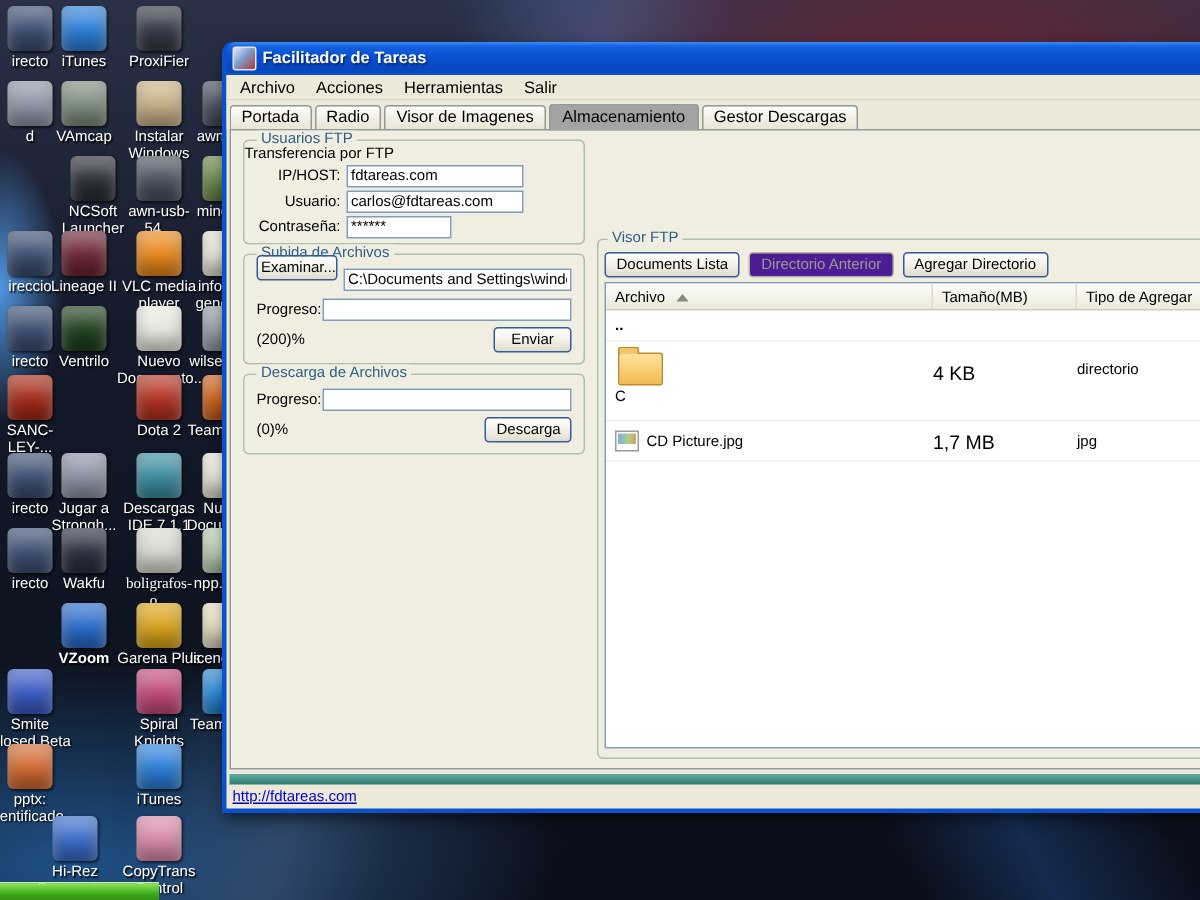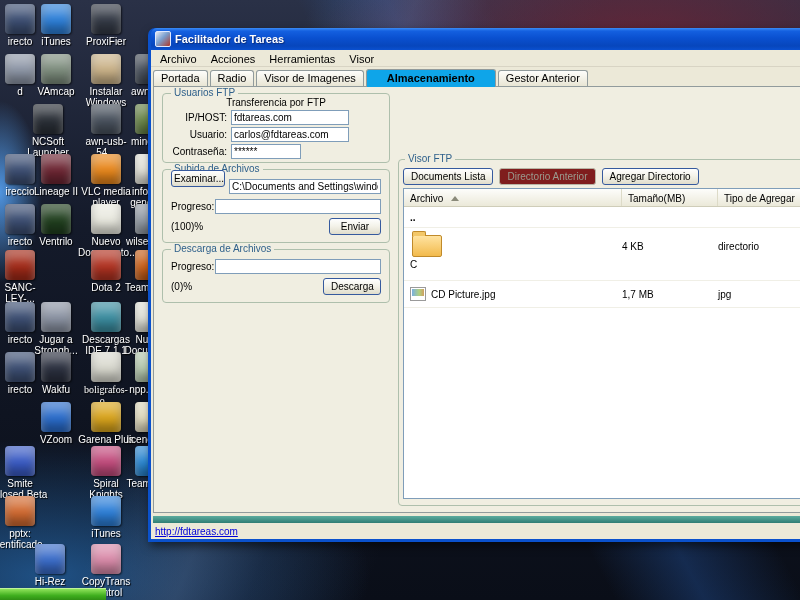--- a/index.html
+++ b/index.html
@@ -35,47 +35,47 @@
     background:linear-gradient(135deg,#e8e8f0 0%,#7aa0d0 45%,#b03828 100%);border:1px solid #dfe8ff;}
   .title{flex:1;color:#fff;font-size:11px;font-weight:bold;text-shadow:1px 1px 1px #0a2c7a;white-space:nowrap;overflow:hidden;}
   .win-body{background:#ece9d8;height:calc(100% - 22px);display:flex;flex-direction:column;}
   
   .menubar{height:15px;display:flex;align-items:center;padding:1px 2px 0;border-bottom:1px solid #d8d4c4;background:#ece9d8;}
   .menu-item{font-size:11px;padding:0 7px;color:#000;}
   
   .tabstrip{height:18px;display:flex;align-items:flex-end;padding:1px 2px 0;background:#ece9d8;position:relative;z-index:2;}
   .tab{font-size:11px;padding:1px 7px 2px;border:1px solid #919b9c;border-bottom:none;border-radius:3px 3px 0 0;
     background:linear-gradient(#fdfdfa,#e8e5d4);margin-right:2px;color:#000;}
-  .tab.active{background:#0ea5e9;padding:2px 20px 3px;position:relative;top:1px;font-weight:bold;}
+  .tab.active{background:#a3a3a3;padding:2px 8px 3px;position:relative;top:1px;font-weight:normal;}
   
   .pane{flex:1;margin:0 2px;border:1px solid #919b9c;background:#f0eee1;position:relative;z-index:1;}
   .gb{position:absolute;border:1px solid #aebfac;border-radius:4px;}
   .gb .cap{position:absolute;top:-7px;left:8px;background:#f0eee1;padding:0 3px;font-size:10px;color:#2d5f8a;white-space:nowrap;}
   .flabel{font-size:10px;color:#000;}
   .xpinput{border:1px solid #7f9db9;height:15px;font:10px "Liberation Sans",sans-serif;padding:0 2px;background:#fff;box-sizing:border-box;position:absolute;}
   .xpbtn{font:10px "Liberation Sans",sans-serif;border:1px solid #365a9e;border-radius:3px;
     background:linear-gradient(#fefefe,#f4f3ea 45%,#e0ddcc);padding:2px 7px;color:#000;height:17px;box-sizing:border-box;white-space:nowrap;}
-  .xpbtn.disabled{color:#9a9a8e;border-color:#b8b5a5;background:#7f1d1d;}
+  .xpbtn.disabled{color:#9a9a8e;border-color:#b8b5a5;background:#4c1d95;}
   .abs{position:absolute;}
   
   .cb-row{position:absolute;left:60px;display:flex;align-items:center;gap:5px;}
   .cb{width:12px;height:12px;border:1px solid #1c5180;background:#fff;display:inline-block;position:relative;flex:none;box-sizing:border-box;}
   .cb.checked::after{content:"";position:absolute;left:2px;top:2px;width:6px;height:3px;
     border-left:2px solid #21a121;border-bottom:2px solid #21a121;transform:rotate(-50deg);}
   .cb-label{font-size:10px;}
   
   .lv{position:absolute;left:4px;right:4px;top:28px;bottom:6px;border:1px solid #7f9db9;background:#fff;display:flex;flex-direction:column;overflow:hidden;}
   .lv-header{height:17px;display:flex;flex:none;background:linear-gradient(#fdfdfb,#ebe9d9);border-bottom:1px solid #cfcdb9;}
   .lv-h{font-size:10px;padding:2px 0 0 6px;border-right:1px solid #dddbc8;box-sizing:border-box;display:flex;align-items:center;color:#000;}
   .lv-h.name{width:218px;} .lv-h.size{width:96px;} .lv-h.type{flex:1;border-right:none;}
   .sort-asc{width:0;height:0;border-left:4px solid transparent;border-right:4px solid transparent;border-bottom:5px solid #8a8a7a;margin-left:8px;display:inline-block;}
   .lv-body{flex:1;position:relative;overflow:hidden;}
   .lv-row{display:flex;border-bottom:1px solid #f0efe6;}
   .lv-row .lv-name{width:218px;box-sizing:border-box;padding-left:6px;font-size:10px;color:#000;}
-  .lv-row .lv-size{width:96px;font-size:10px;} .lv-row .lv-type{flex:1;font-size:10px;}
+  .lv-row .lv-size{width:96px;font-size:13px;} .lv-row .lv-type{flex:1;font-size:10px;}
   .lv-row.up{height:20px;align-items:center;font-weight:bold;}
   .lv-row.folder{height:52px;}
   .lv-row.folder .lv-size,.lv-row.folder .lv-type{padding-top:13px;}
   .lv-row.jpg{height:26px;align-items:center;}
   .icon-folder{display:block;width:30px;height:22px;background:linear-gradient(#ffe3a0,#f2ba4c);border:1px solid #c08a2a;border-radius:2px;position:relative;margin:7px 0 2px 2px;box-sizing:border-box;}
   .icon-folder::before{content:"";position:absolute;top:-5px;left:-1px;width:12px;height:4px;background:#f3c768;border:1px solid #c08a2a;border-bottom:none;border-radius:2px 2px 0 0;}
   .nm{font-size:10px;}
   .icon-jpg{display:inline-block;width:16px;height:14px;background:#fff;border:1px solid #9a9a9a;position:relative;vertical-align:middle;margin-right:5px;box-sizing:border-box;flex:none;}
   .icon-jpg::after{content:"";position:absolute;left:1px;top:1px;right:1px;height:7px;background:linear-gradient(90deg,#7ab0e0,#b0d080 60%,#d0a060);}
   
@@ -108,21 +108,21 @@
       <div class="lbl">VAmcap</div>
     </div>
     <div class="dicon" style="left: 78px; top: 54px;">
       <div class="ico" style="background: rgb(201, 177, 135);"></div>
       <div class="lbl">Instalar Windows</div>
     </div>
     <div class="dicon" style="left: 122px; top: 54px;">
       <div class="ico" style="background: rgb(73, 82, 94);"></div>
       <div class="lbl">awn-usb</div>
     </div>
-    <div class="dicon" style="left: 20px; top: 104px;">
+    <div class="dicon" style="left: 34px; top: 104px;">
       <div class="ico" style="background: rgb(43, 48, 56);"></div>
       <div class="lbl">NCSoft Launcher</div>
     </div>
     <div class="dicon" style="left: 78px; top: 104px;">
       <div class="ico" style="background: rgb(73, 82, 94);"></div>
       <div class="lbl">awn-usb-54...</div>
     </div>
     <div class="dicon" style="left: 122px; top: 104px;">
       <div class="ico" style="background: rgb(109, 138, 75);"></div>
       <div class="lbl">minecr...</div>
@@ -196,21 +196,21 @@
       <div class="lbl">Wakfu</div>
     </div>
     <div class="dicon" style="left: 78px; top: 352px; font-family: Liberation Serif, serif;">
       <div class="ico" style="background: rgb(217, 217, 207);"></div>
       <div class="lbl">boligrafos-o...</div>
     </div>
     <div class="dicon" style="left: 122px; top: 352px;">
       <div class="ico" style="background: rgb(188, 208, 180);"></div>
       <div class="lbl">npp.6.1...</div>
     </div>
-    <div class="dicon" style="left: 28px; top: 402px;">
+    <div class="dicon" style="left: 28px; top: 402px; font-weight: bold;">
       <div class="ico" style="background: rgb(42, 108, 203);"></div>
       <div class="lbl">VZoom</div>
     </div>
     <div class="dicon" style="left: 78px; top: 402px;">
       <div class="ico" style="background: rgb(217, 164, 28);"></div>
       <div class="lbl">Garena Plus</div>
     </div>
     <div class="dicon" style="left: 122px; top: 402px;">
       <div class="ico" style="background: rgb(233, 226, 196);"></div>
       <div class="lbl">licencias...</div>
@@ -249,49 +249,49 @@
   <div class="titlebar">
     <span class="app-ico"></span>
     <span class="title">Facilitador de Tareas</span>
 
   </div>
   <div class="win-body">
     <div class="menubar" id="menubar">
         <span class="menu-item">Archivo</span>
         <span class="menu-item">Acciones</span>
         <span class="menu-item">Herramientas</span>
-        <span class="menu-item">Visor</span>
+        <span class="menu-item">Salir</span>
       </div>
     <div class="tabstrip" id="tabstrip">
         <span class="tab">Portada</span>
         <span class="tab">Radio</span>
         <span class="tab">Visor de Imagenes</span>
         <span class="tab active">Almacenamiento</span>
-        <span class="tab">Gestor Anterior</span>
+        <span class="tab">Gestor Descargas</span>
       </div>
     <div class="pane">
 
       <div class="gb" id="gb-usuarios" style="left:8px;top:6px;width:226px;height:68px;">
         <span class="cap">Usuarios FTP</span>
-        <div class="abs flabel" style="left:0;top:3px;width:100%;text-align:center;">Transferencia por FTP</div>
+        <div class="abs flabel" style="left:0;top:3px;width:100%;text-align:left;">Transferencia por FTP</div>
         <div class="abs flabel" style="left:4px;top:18px;width:60px;text-align:right;">IP/HOST:</div>
         <input class="xpinput" style="left: 68px; top: 16px; width: 118px;" value="fdtareas.com">
         <div class="abs flabel" style="left:4px;top:35px;width:60px;text-align:right;">Usuario:</div>
         <input class="xpinput" style="left: 68px; top: 33px; width: 118px;" value="carlos@fdtareas.com">
         <div class="abs flabel" style="left:4px;top:52px;width:60px;text-align:right;">Contraseña:</div>
         <input class="xpinput" style="left: 68px; top: 50px; width: 70px;" value="******">
       </div>
 
       <div class="gb" id="gb-subida" style="left:8px;top:82px;width:226px;height:72px;">
         <span class="cap">Subida de Archivos</span>
         <button class="xpbtn abs" style="left:8px;top:0;width:54px;padding:2px 2px;">Examinar...</button>
         <input class="xpinput" style="left: 66px; top: 9px; width: 152px;" value="C:\Documents and Settings\windows\Mis docum">
         <div class="abs flabel" style="left:8px;top:31px;">Progreso:</div>
         <input class="xpinput" style="left: 52px; top: 29px; width: 166px;">
-        <div class="abs flabel" style="left:8px;top:51px;">(100)%</div>
+        <div class="abs flabel" style="left:8px;top:51px;">(200)%</div>
         <button class="xpbtn abs" style="left:166px;top:48px;width:52px;">Enviar</button>
       </div>
 
       <div class="gb" id="gb-descarga" style="left:8px;top:162px;width:226px;height:52px;">
         <span class="cap">Descarga de Archivos</span>
         <div class="abs flabel" style="left:8px;top:11px;">Progreso:</div>
         <input class="xpinput" style="left: 52px; top: 9px; width: 166px;">
         <div class="abs flabel" style="left:8px;top:31px;">(0)%</div>
         <button class="xpbtn abs" style="left:160px;top:28px;width:58px;">Descarga</button>
       </div>

